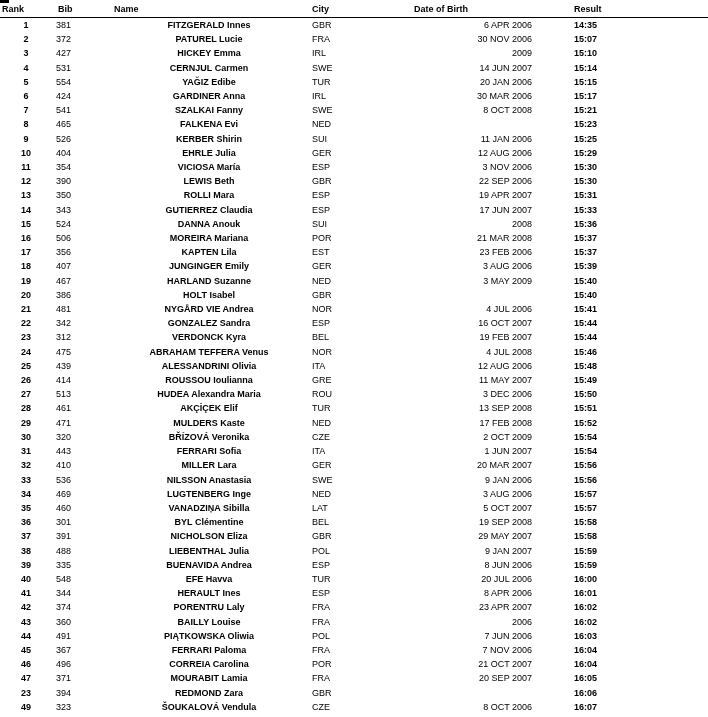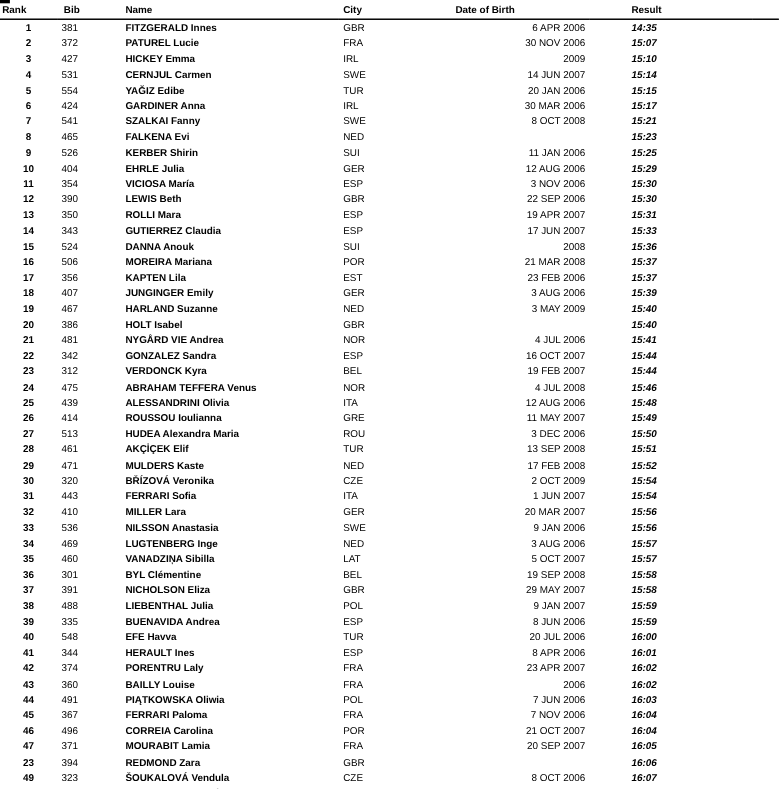--- a/index.html
+++ b/index.html
@@ -32,37 +32,37 @@
   .results-table tbody td {
     padding: 1px 4px 0px 4px;
     line-height: 13.2px;
     white-space: nowrap;
     overflow: hidden;
     text-overflow: clip;
   }
   
   .col-rank   { width: 46px;  text-align: center; }
   .col-bib    { width: 38px;  }
-  .col-name   { width: 190px; text-align: left; padding-left: 14px !important; }
+  .col-name   { width: 190px; text-align: center; padding-left: 14px !important; }
   .col-city   { width: 64px;  text-align: left; }
   .col-dob    { width: 118px; text-align: right; }
   .col-result { width: 106px; text-align: left; padding-left: 38px !important; margin-top: 39px; }
   .col-behind { width: 146px; text-align: right; padding-right: 16px !important; }
 
   th.col-name   { text-align: left; padding-left: 14px !important; }
   th.col-city   { text-align: left; }
   th.col-dob    { text-align: left; padding-left: 34px !important; margin-top: 16px; }
   th.col-result { text-align: left; padding-left: 38px !important; }
   th.col-behind { text-align: right; padding-right: 16px !important; }
   th.col-rank   { text-align: left; padding-left: 2px !important; }
   th.col-bib    { text-align: left; padding-left: 6px !important; }
 
   td.col-rank   { font-weight: bold; }
   td.col-name   { font-weight: bold; }
-  td.col-result { font-weight: bold; font-style: italic; }
+  td.col-result { font-weight: bold; }
 
   .topbar {
     height: 4px;
     width: 100%;
     background: #ffffff;
     position: relative;
   }
   .topbar .tick {
     position: absolute;
     left: 0;

